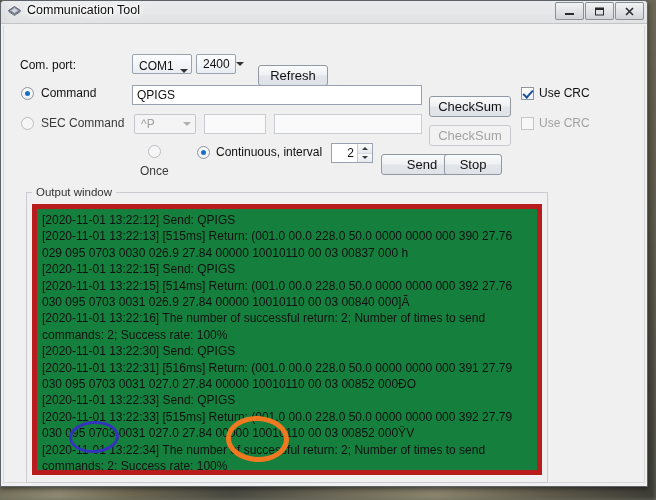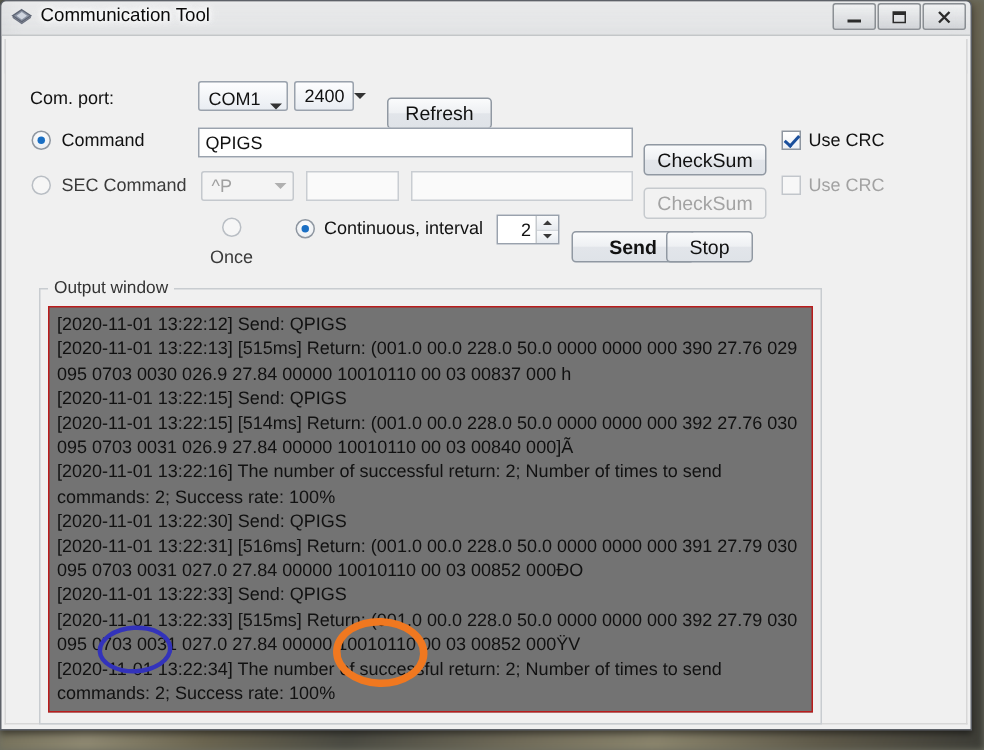--- a/index.html
+++ b/index.html
@@ -125,21 +125,21 @@
   .spin .arrows div:first-child{border-bottom:1px solid #d4d8dd;}
   .ar-up{width:0;height:0;border-left:3px solid transparent;border-right:3px solid transparent;border-bottom:3px solid #3a3a3a;}
   .ar-dn{width:0;height:0;border-left:3px solid transparent;border-right:3px solid transparent;border-top:3px solid #3a3a3a;}
   
   .group{position:absolute;left:22px;top:160px;width:522px;height:297px;}
   .group-border{position:absolute;inset:6px 0 0 0;border:1px solid #c8ccd0;}
   .group-title{position:absolute;left:6px;top:0;background:#f0f0f0;padding:0 4px;
     font-size:11.5px;color:#333;}
   .outbox{
     position:absolute;left:6px;top:18px;right:6px;bottom:8px;
-    border:1px solid #b91c1c;background:#737373;overflow:hidden;padding-left:18px;
+    border:5px solid #b91c1c;background:#15803d;overflow:hidden;padding-left:18px;
   }
   .logtext{
     position:absolute;left:5px;top:3px;right:4px;
     font-family:"Liberation Sans", sans-serif;
     font-size:12px;line-height:16.4px;color:#111;
     white-space:pre-wrap;word-break:break-word;
   }
   
   .anno{position:absolute;border-style:solid;border-radius:50%;pointer-events:none;}
 </style>
@@ -245,21 +245,21 @@
       <span class="val">2</span>
       <span class="arrows">
         <div>
             <span class="ar-up"></span>
           </div>
         <div>
             <span class="ar-dn"></span>
           </div>
       </span>
     </div>
-    <div class="btn" style="position:absolute;left:377px;top:116px;width:82px;font-weight:bold;">Send</div>
+    <div class="btn" style="position:absolute;left:377px;top:116px;width:82px;">Send</div>
     <div class="btn" style="position:absolute;left:440px;top:116px;width:58px;">Stop</div>
 
     <div class="group">
       <div class="group-border"></div>
       <div class="group-title">Output window</div>
 
       <div class="outbox">
         <div class="logtext">[2020-11-01 13:22:12] Send: QPIGS
 [2020-11-01 13:22:13] [515ms] Return: (001.0 00.0 228.0 50.0 0000 0000 000 390 27.76 029 095 0703 0030 026.9 27.84 00000 10010110 00 03 00837 000 h
 [2020-11-01 13:22:15] Send: QPIGS

